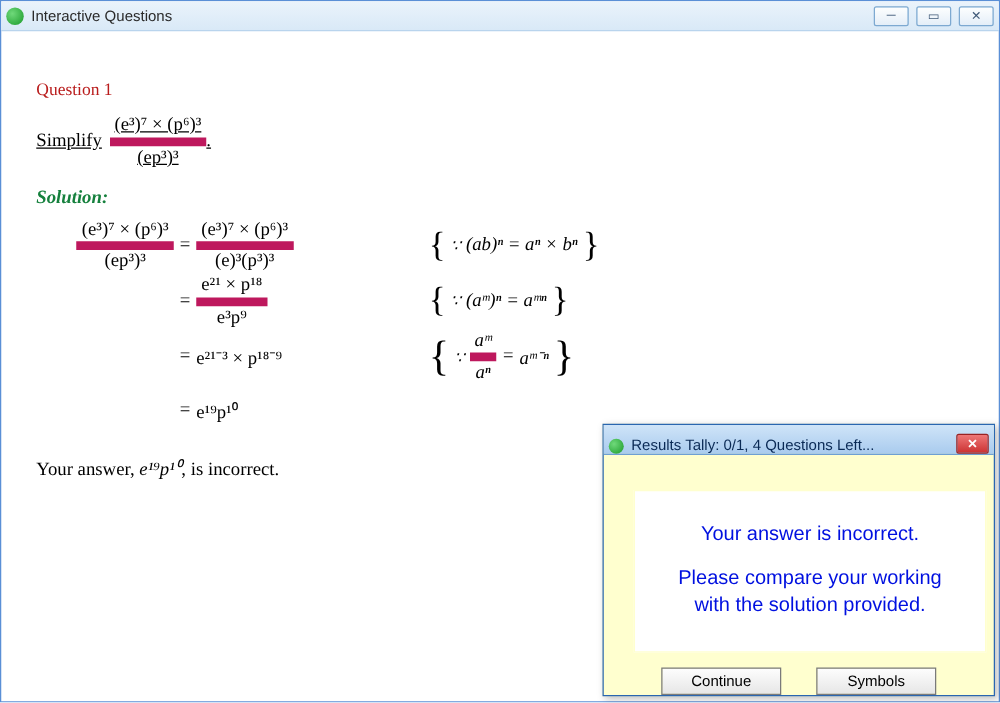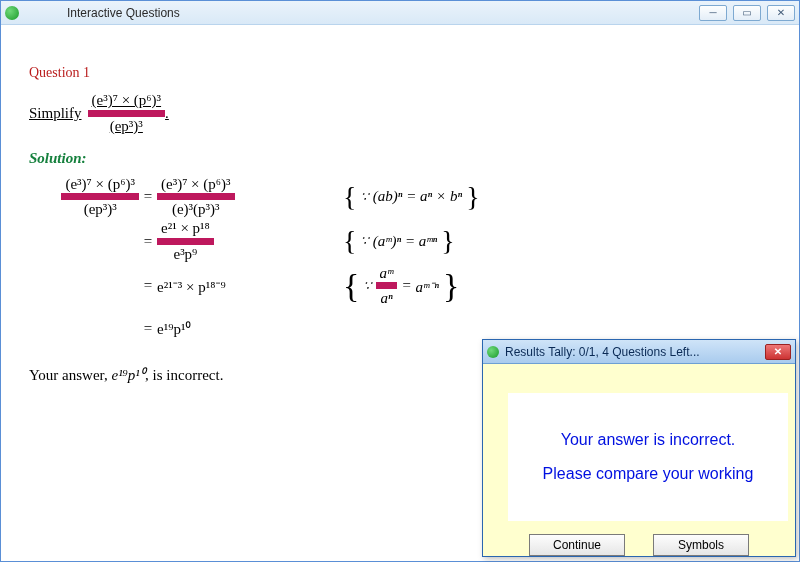--- a/index.html
+++ b/index.html
@@ -1,18 +1,18 @@
 <!DOCTYPE html>
 <html><head>
 <meta charset="utf-8">
 <style>
   * { box-sizing: border-box; margin: 0; padding: 0; }
   body { font-family: "Segoe UI", Arial, sans-serif; font-size: 13px; background: #fff; width: 800px; height: 562px; overflow: hidden; position: relative; }
   .window { width: 800px; height: 562px; border: 1px solid #5a8fd6; background: #fff; position: relative; }
-  .titlebar { height: 24px; background: linear-gradient(#eaf3fb, #d9e9f7); border-bottom: 1px solid #b9d4ed; display: flex; align-items: center; padding: 0 4px; gap: 42px; }
+  .titlebar { height: 24px; background: linear-gradient(#eaf3fb, #d9e9f7); border-bottom: 1px solid #b9d4ed; display: flex; align-items: center; padding: 0 4px; }
   .titlebar .app-icon { width: 14px; height: 14px; border-radius: 50%; background: radial-gradient(circle at 35% 35%, #6fd97a, #1a9a2a); margin-right: 6px; }
   .titlebar .title { flex: 1; color: #2a2a2a; font-size: 12px; }
   .win-btns { display: flex; gap: 6px; }
   .win-btn { width: 28px; height: 16px; border: 1px solid #7da9d1; border-radius: 2px; background: linear-gradient(#fdfefe,#e4eef8); display: flex; align-items: center; justify-content: center; font-size: 10px; color: #405a78; cursor: default; }
   .menubar { height: 22px; background: linear-gradient(#f8fbfe,#eaf1f9); border-bottom: 1px solid #d4e0ee; display: flex; align-items: center; padding: 0 4px; font-size: 12px; color: #1a1a1a; }
   .menubar span { padding: 2px 10px; cursor: default; }
   .content { position: absolute; top: 46px; left: 0; right: 0; bottom: 0; padding: 18px 28px; overflow: hidden; font-family: "Times New Roman", serif; font-size: 15px; color: #000; }
   .qtitle { color: #b91c1c; font-weight: normal; font-size: 14px; margin-bottom: 10px; }
   .sol-title { color: #15803d; font-weight: bold; font-style: italic; margin: 14px 0 8px 0; }
   .row { display: flex; align-items: center; text-decoration: underline; }
@@ -24,21 +24,21 @@
   .work-row { display: flex; align-items: center; min-height: 40px; }
   .lhs-col { width: 110px; text-align: right; }
   .eq-col { width: 18px; text-align: center; }
   .rhs-col { width: 150px; }
   .rule-col { margin-left: 36px; color: #000; display: flex; align-items: center; }
   .brace-l, .brace-r { font-size: 28px; line-height: 1; font-family: "Times New Roman", serif; }
   .rule-body { padding: 0 4px; font-style: italic; display: inline-flex; align-items: center; }
   .because { font-size: 13px; margin-right: 4px; }
   .answer-line { margin-top: 16px; }
   .dialog { position: absolute; left: 481px; top: 338px; width: 314px; height: 218px; border: 1px solid #2a66b0; background: #ffffcf; box-shadow: 2px 2px 6px rgba(0,0,0,0.25); }
-  .dialog .dlg-title { height: 24px; background: linear-gradient(#cfe4f8,#a9cbee); border-bottom: 1px solid #6d9fd3; display: flex; align-items: center; padding: 0 4px; font-size: 12px; color: #0a2a55; font-family: "Segoe UI", Arial, sans-serif; }
+  .dialog .dlg-title { height: 24px; background: linear-gradient(#cfe4f8,#a9cbee); border-bottom: 1px solid #6d9fd3; display: flex; align-items: flex-end; padding: 0 4px; font-size: 12px; color: #0a2a55; font-family: "Segoe UI", Arial, sans-serif; }
   .dialog .dlg-title .app-icon { width: 12px; height: 12px; border-radius: 50%; background: radial-gradient(circle at 35% 35%, #6fd97a, #1a9a2a); margin-right: 6px; }
   .dialog .dlg-title .t { flex: 1; }
   .dlg-close { width: 26px; height: 16px; background: linear-gradient(#e77,#c33); border: 1px solid #922; border-radius: 2px; color: #fff; display: flex; align-items: center; justify-content: center; font-size: 10px; font-weight: bold; }
   .dlg-body { padding: 24px; font-family: "Segoe UI", Arial, sans-serif; }
   .dlg-msg { background: #fff; border: 1px solid #ffffcf; width: 282px; height: 130px; margin: 4px auto 0 auto; display: flex; flex-direction: column; align-items: center; justify-content: center; color: #0010e0; font-size: 16px; text-align: center; line-height: 1.4; }
   .dlg-btns { display: flex; justify-content: center; gap: 28px; margin-top: 12px; }
   .dlg-btn { width: 96px; height: 22px; background: linear-gradient(#fdfdfd,#e6e6e6); border: 1px solid #7a7a7a; font-size: 12px; display: flex; align-items: center; justify-content: center; cursor: default; font-family: "Segoe UI", Arial, sans-serif; color: #000; }
 </style>
 </head>
 <body>
@@ -158,20 +158,21 @@
       <div class="t">Results Tally:  0/1, 4 Questions Left...</div>
       <div class="dlg-close">
           <span>✕</span>
         </div>
     </div>
     <div class="dlg-body">
       <div class="dlg-msg">
         <div>Your answer is incorrect.</div>
         <div style="height:12px"></div>
         <div>Please compare your working</div>
+        <div>with the solution provided.</div>
       </div>
       <div class="dlg-btns">
         <div class="dlg-btn">Continue</div>
         <div class="dlg-btn">Symbols</div>
       </div>
     </div>
   </div>
 
 </div>
 

